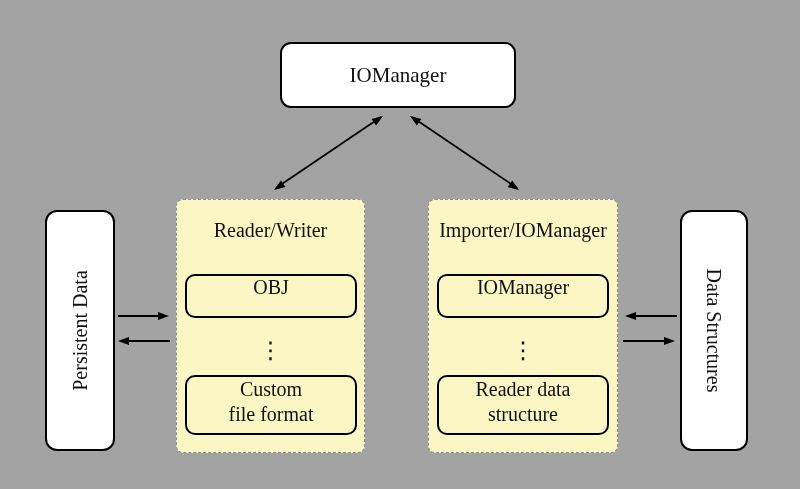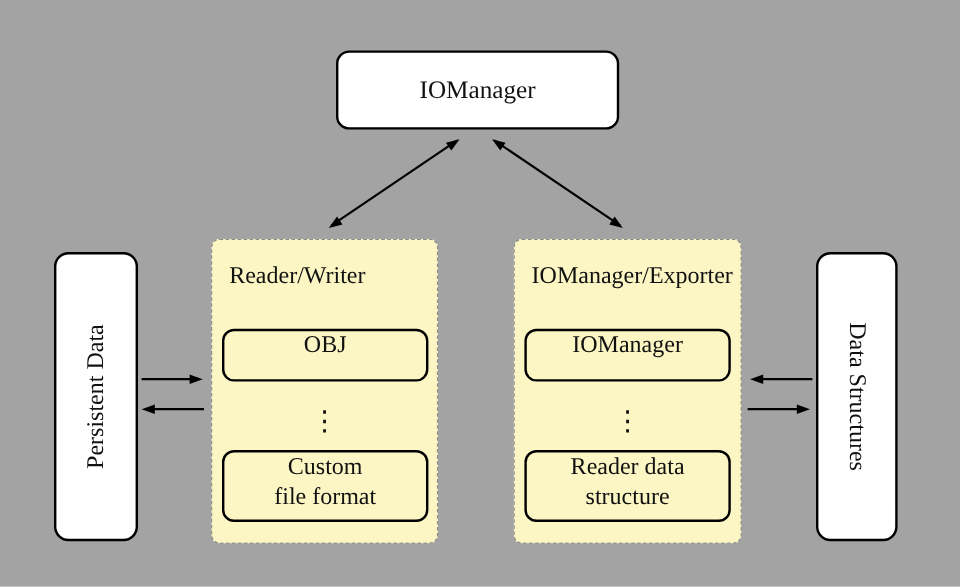--- a/index.html
+++ b/index.html
@@ -51,23 +51,23 @@
     border: 1.5px dashed #8c8c8c;
     border-radius: 7px;
     box-sizing: border-box;
   }
   .group-left  { left: 176px; top: 199px; width: 189px; height: 254px; }
   .group-right { left: 428px; top: 199px; width: 190px; height: 254px; }
   .group-title {
     position: absolute;
     left: 0; top: 19px;
     width: 100%;
+    text-align: center;
     font-size: 20px;
     line-height: 22px;
-    padding-left: 14px;
   }
   .inner-node {
     position: absolute;
     background: transparent;
     border: 2.5px solid #000000;
     border-radius: 10px;
     display: flex;
     justify-content: center;
     box-sizing: border-box;
     font-size: 20px;
@@ -152,21 +152,21 @@
       <span>OBJ</span>
     </div>
     <div class="dots">⋮</div>
     <div class="inner-node inner-bottom">
       <span class="multiline">Custom
 file format</span>
     </div>
   </div>
 
   <div class="group group-right">
-    <div class="group-title">IOManager/Exporter</div>
+    <div class="group-title">Importer/IOManager</div>
     <div class="inner-node inner-top">
       <span>IOManager</span>
     </div>
     <div class="dots">⋮</div>
     <div class="inner-node inner-bottom">
       <span class="multiline">Reader data
 structure</span>
     </div>
   </div>
 

